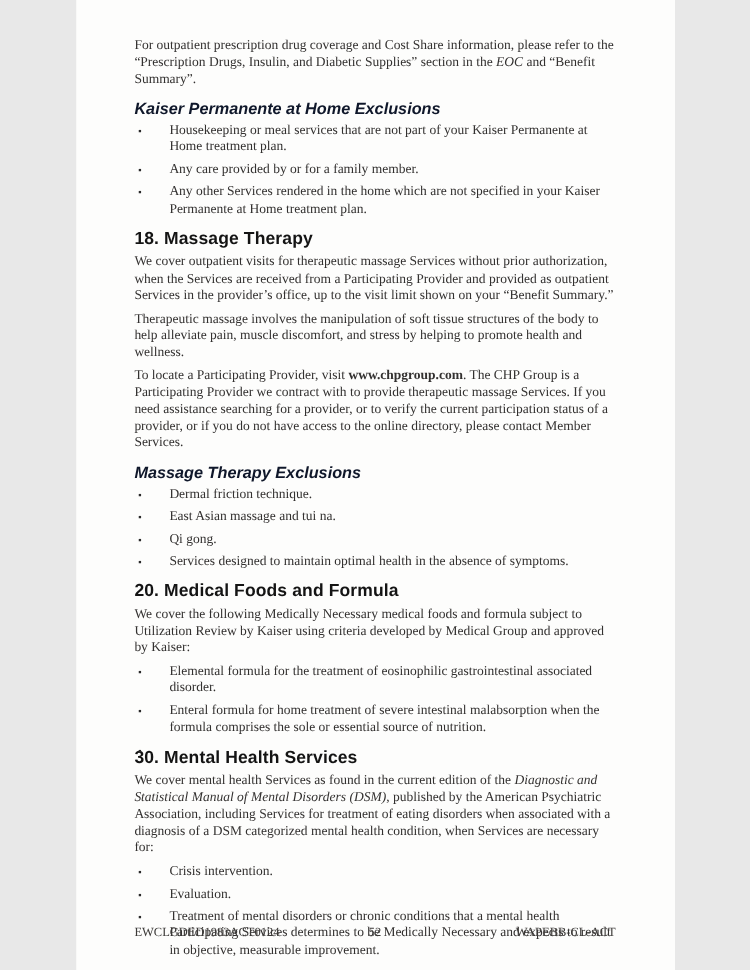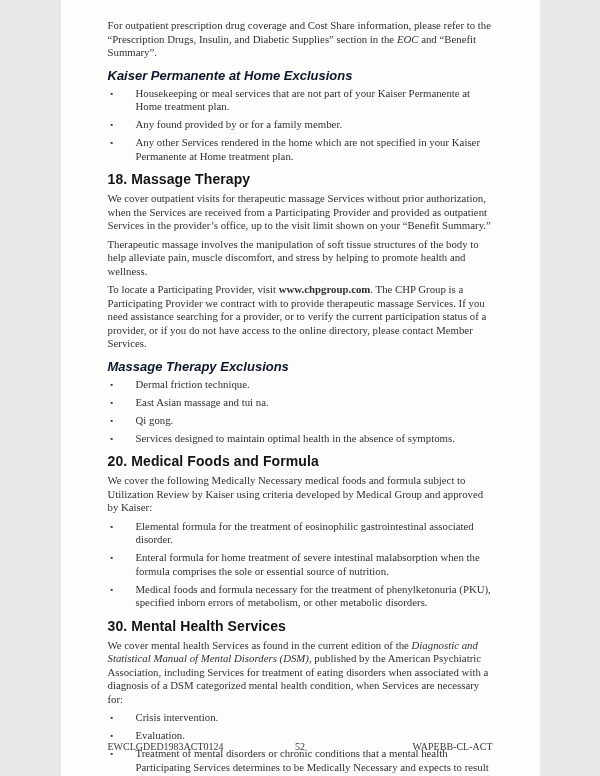--- a/index.html
+++ b/index.html
@@ -3,21 +3,21 @@
 <meta charset="utf-8">
 <style>
   html, body { margin: 0; padding: 0; background: #e8e8e8; }
   .page {
     position: relative;
     width: 479px;
     height: 776px;
     margin: 0 auto;
     background: #fdfdfc;
     box-sizing: border-box;
-    padding: 19px 47px 0 47px;
+    padding: 30px 47px 0 47px;
     overflow: hidden;
     font-family: "Liberation Serif", serif;
     color: #333130;
   }
   p.body {
     font-size: 10.8px;
     line-height: 13.5px;
     margin: 0 0 5px 0;
     color: #333130;
   }
@@ -83,21 +83,21 @@
   <p class="body"><span>For outpatient prescription drug coverage and Cost Share information, please refer to the “Prescription Drugs, Insulin, and Diabetic Supplies” section in the </span><span class="it">EOC</span><span> and “Benefit Summary”.</span></p>
 
   <h3 class="sub">Kaiser Permanente at Home Exclusions</h3>
   <ul class="bullets">
     <li>
       <span class="marker">▪</span>
       <span>Housekeeping or meal services that are not part of your Kaiser Permanente at Home treatment plan.</span>
     </li>
     <li>
       <span class="marker">▪</span>
-      <span>Any found provided by or for a family member.</span>
+      <span>Any care provided by or for a family member.</span>
     </li>
     <li>
       <span class="marker">▪</span>
       <span>Any other Services rendered in the home which are not specified in your Kaiser Permanente at Home treatment plan.</span>
     </li>
   </ul>
 
   <h2 class="sec">18. Massage Therapy</h2>
   <p class="body"><span>We cover outpatient visits for therapeutic massage Services without prior authorization,  when the Services are received from a Participating Provider and provided as outpatient Services in the provider’s office, up to the visit limit shown on your “Benefit Summary.”</span></p>
   <p class="body"><span>Therapeutic massage involves the manipulation of soft tissue structures of the body to help alleviate pain, muscle discomfort, and stress by helping to promote health and wellness.</span></p>
@@ -129,21 +129,20 @@
     <li>
       <span class="marker">▪</span>
       <span>Elemental formula for the treatment of eosinophilic gastrointestinal associated disorder.</span>
     </li>
     <li>
       <span class="marker">▪</span>
       <span>Enteral formula for home treatment of severe intestinal malabsorption when the formula comprises the sole or essential source of nutrition.</span>
     </li>
     <li>
       <span class="marker">▪</span>
-      <span>Medical foods and formula necessary for the treatment of phenylketonuria (PKU), specified inborn errors of metabolism, or other metabolic disorders.</span>
     </li>
   </ul>
 
   <h2 class="sec">30. Mental Health Services</h2>
   <p class="body"><span>We cover mental health Services as found in the current edition of the </span><span class="it">Diagnostic and Statistical Manual of Mental Disorders (DSM),</span><span> published by the American Psychiatric Association, including Services for treatment of eating disorders when associated with a diagnosis of a DSM categorized mental health condition, when Services are necessary for:</span></p>
   <ul class="bullets">
     <li>
       <span class="marker">▪</span>
       <span>Crisis intervention.</span>
     </li>

